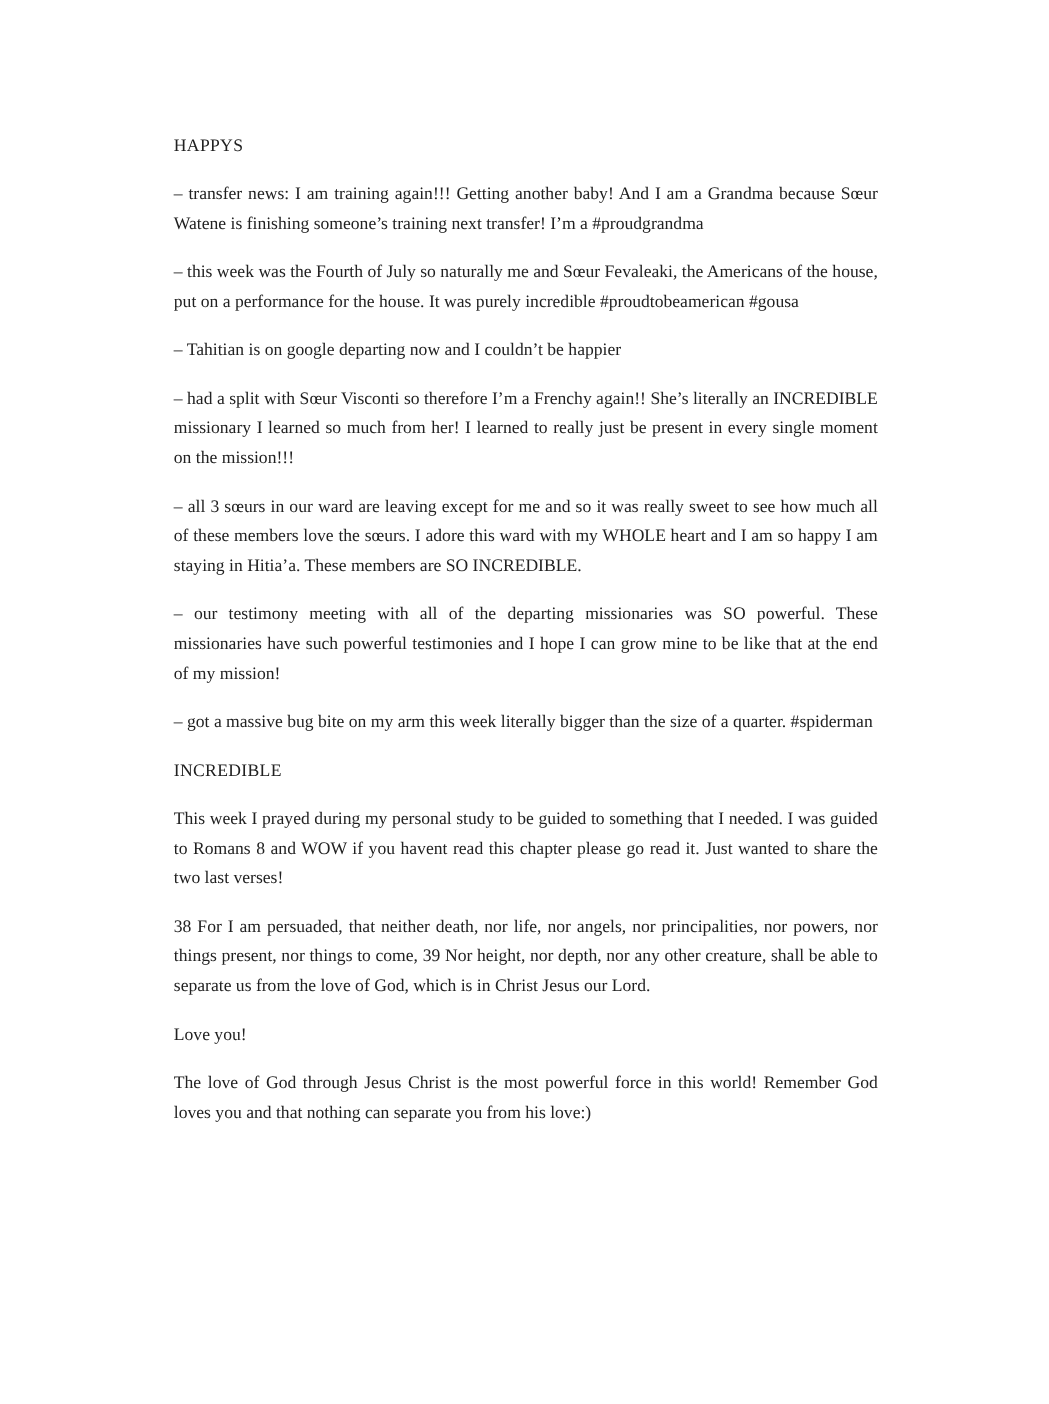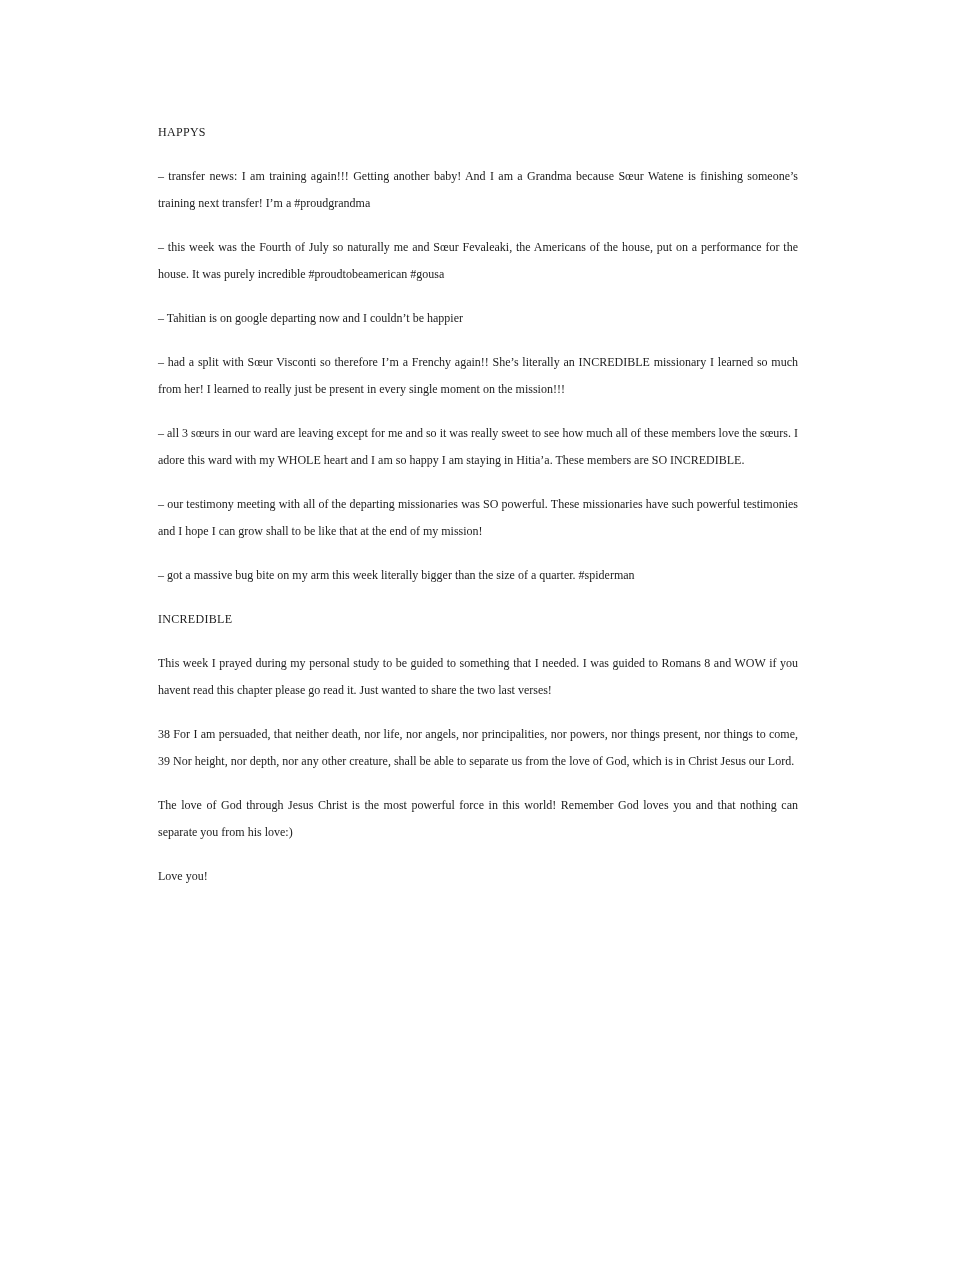--- a/index.html
+++ b/index.html
@@ -21,21 +21,21 @@
     background: #ffffff;
   }
   .content {
     position: absolute;
     left: 158px;
     top: 119px;
     width: 640px;
   }
   .content p {
     margin: 0 0 17px 0;
-    font-size: 12px;
+    font-size: 16px;
     line-height: 27px;
     text-align: justify;
     text-justify: inter-word;
   }
   .content p.heading {
     text-align: left;
     letter-spacing: 0.3px;
   }
   .page-number {
     position: absolute;
@@ -52,22 +52,22 @@
 <body>
 
 <div class="page">
   <div class="content">
       <p class="heading">HAPPYS</p>
       <p class="para">– transfer news: I am training again!!! Getting another baby! And I am a Grandma because Sœur Watene is finishing someone’s training next transfer! I’m a #proudgrandma</p>
       <p class="para">– this week was the Fourth of July so naturally me and Sœur Fevaleaki, the Americans of the house, put on a performance for the house. It was purely incredible #proudtobeamerican #gousa</p>
       <p class="para">– Tahitian is on google departing now and I couldn’t be happier</p>
       <p class="para">– had a split with Sœur Visconti so therefore I’m a Frenchy again!! She’s literally an INCREDIBLE missionary I learned so much from her! I learned to really just be present in every single moment on the mission!!!</p>
       <p class="para">– all 3 sœurs in our ward are leaving except for me and so it was really sweet to see how much all of these members love the sœurs. I adore this ward with my WHOLE heart and I am so happy I am staying in Hitia’a. These members are SO INCREDIBLE.</p>
-      <p class="para">– our testimony meeting with all of the departing missionaries was SO powerful. These missionaries have such powerful testimonies and I hope I can grow shall to be like that at the end of my mission!</p>
+      <p class="para">– our testimony meeting with all of the departing missionaries was SO powerful. These missionaries have such powerful testimonies and I hope I can grow mine to be like that at the end of my mission!</p>
       <p class="para">– got a massive bug bite on my arm this week literally bigger than the size of a quarter. #spiderman</p>
       <p class="heading">INCREDIBLE</p>
       <p class="para">This week I prayed during my personal study to be guided to something that I needed. I was guided to Romans 8 and WOW if you havent read this chapter please go read it. Just wanted to share the two last verses!</p>
       <p class="para">38 For I am persuaded, that neither death, nor life, nor angels, nor principalities, nor powers, nor things present, nor things to come, 39 Nor height, nor depth, nor any other creature, shall be able to separate us from the love of God, which is in Christ Jesus our Lord.</p>
+      <p class="para">Love you!</p>
       <p class="para">The love of God through Jesus Christ is the most powerful force in this world! Remember God loves you and that nothing can separate you from his love:)</p>
-      <p class="para">Love you!</p>
     </div>
   <div class="page-number">132</div>
 </div>
 
 </body></html>

